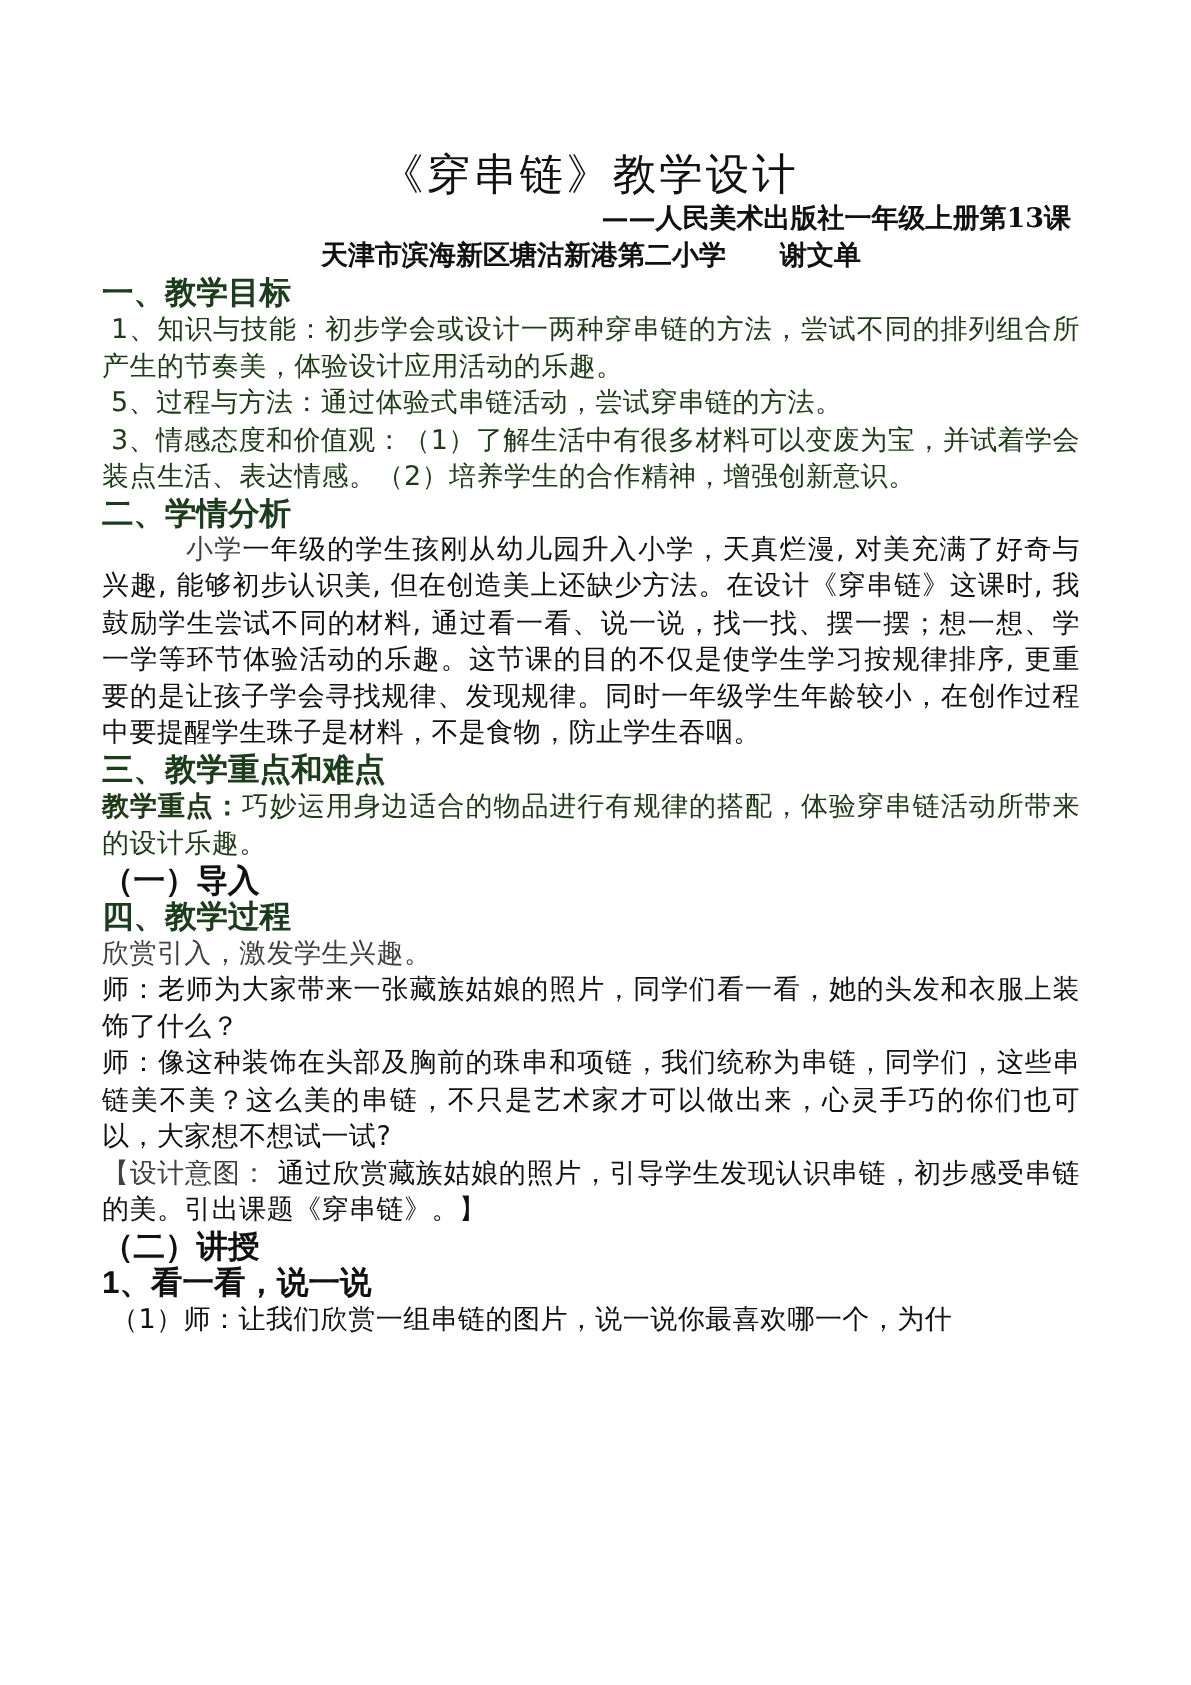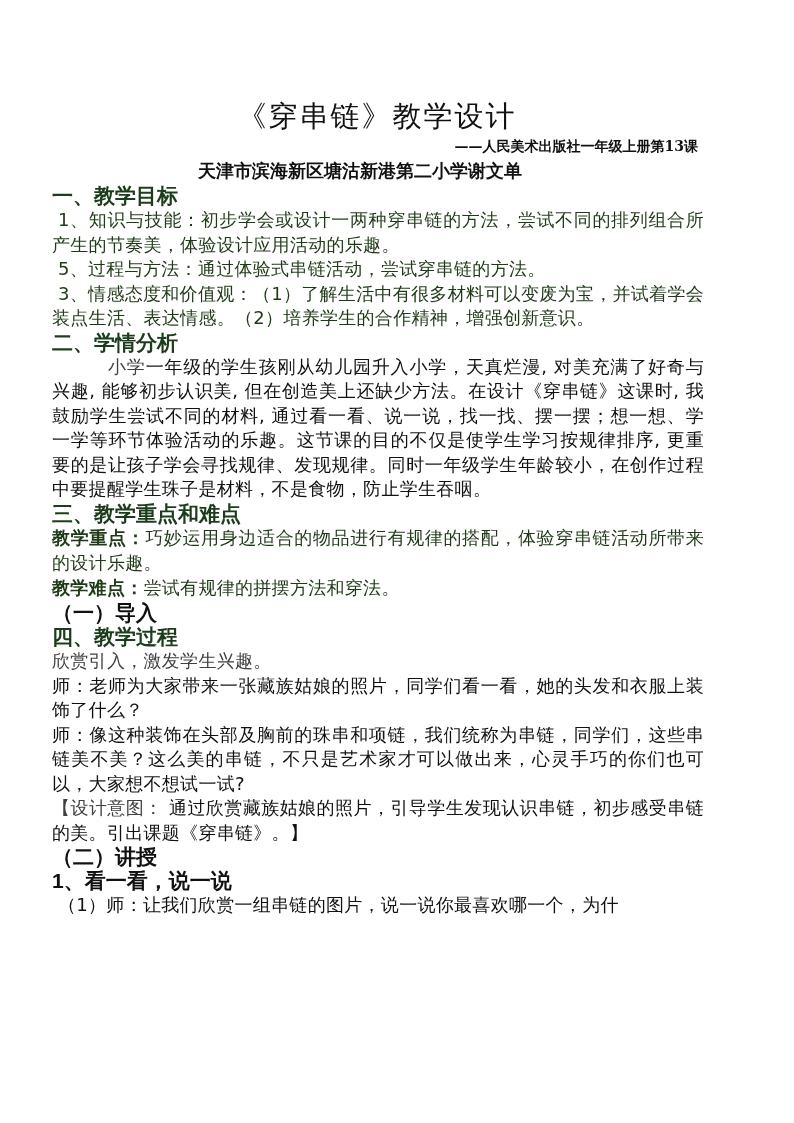--- a/index.html
+++ b/index.html
@@ -1,26 +1,26 @@
 <!DOCTYPE html>
 <html><head>
 <meta charset="utf-8">
 <style>
   html, body { margin: 0; padding: 0; background: #ffffff; }
   body { width: 794px; height: 1123px; position: relative; overflow: hidden;
          font-family: "DejaVu Sans", "Liberation Sans", sans-serif; color: #111; }
-  .page { position: absolute; left: 52px; top: 98px; width: 652px; }
+  .page { position: absolute; left: 68px; top: 98px; width: 652px; }
   .title { text-align: center; font-family: "DejaVu Serif", "Liberation Serif", serif;
            font-size: 29px; line-height: 36px; letter-spacing: 2px; color: #111;
            margin-left: 90px; width: 470px; }
-  .subtitle { text-align: right; font-size: 14px; font-weight: bold; line-height: 24px;
+  .subtitle { text-align: right; font-size: 18px; font-weight: bold; line-height: 24px;
               font-family: "DejaVu Serif", "Liberation Serif", serif; color: #111; margin-right: 6px; }
   .school { font-size: 18px; font-weight: bold; line-height: 26px; padding-left: 146px;
             font-family: "DejaVu Serif", "Liberation Serif", serif; color: #111; }
-  .school .author { }
+  .school .author { margin-left: 36px; }
   .h { font-size: 21px; font-weight: bold; line-height: 24px; color: #1c3d1c;
        font-family: Liberation Sans, sans-serif; }
   .h.black { color: #111; }
   p { margin: 0; font-size: 18px; line-height: 24.5px; text-align: justify; letter-spacing: 0.3px; }
   .green { color: #404040; }
   .dkgreen { color: #1e3a17; }
   .indent1 { text-indent: 6px; }
   .indent2 { text-indent: 56px; }
   .bold { font-weight: bold; font-family: Liberation Mono, monospace; }
 </style>
@@ -37,21 +37,20 @@
   <div class="h">一、教学目标</div>
   <p class="indent1 dkgreen">1、知识与技能：初步学会或设计一两种穿串链的方法，尝试不同的排列组合所产生的节奏美，体验设计应用活动的乐趣。</p>
   <p class="indent1 dkgreen">5、过程与方法：通过体验式串链活动，尝试穿串链的方法。</p>
   <p class="indent1 dkgreen">3、情感态度和价值观：（1）了解生活中有很多材料可以变废为宝，并试着学会装点生活、表达情感。（2）培养学生的合作精神，增强创新意识。</p>
 
   <div class="h">二、学情分析</div>
   <p class="indent2"><span class="green">小学</span><span>一年级的学生孩刚从幼儿园升入小学，天真烂漫, 对美充满了好奇与兴趣, 能够初步认识美, 但在创造美上还缺少方法。在设计《穿串链》这课时, 我鼓励学生尝试不同的材料, 通过看一看、说一说，找一找、摆一摆；想一想、学一学等环节体验活动的乐趣。这节课的目的不仅是使学生学习按规律排序, 更重要的是让孩子学会寻找规律、发现规律。同时一年级学生年龄较小，在创作过程中要提醒学生珠子是材料，不是食物，防止学生吞咽。</span></p>
 
   <div class="h">三、教学重点和难点</div>
   <p><span class="bold dkgreen">教学重点：</span><span class="dkgreen">巧妙运用身边适合的物品进行有规律的搭配，体验穿串链活动所带来的设计乐趣。</span></p>
-  <p><span class="bold dkgreen">教学难点：</span><span class="dkgreen">尝试有规律的拼摆方法和穿法。</span></p>
 
   <div class="h black">（一）导入</div>
   <div class="h">四、教学过程</div>
   <p class="green">欣赏引入，激发学生兴趣。</p>
   <p>师：老师为大家带来一张藏族姑娘的照片，同学们看一看，她的头发和衣服上装饰了什么？</p>
   <p>师：像这种装饰在头部及胸前的珠串和项链，我们统称为串链，同学们，这些串链美不美？这么美的串链，不只是艺术家才可以做出来，心灵手巧的你们也可以，大家想不想试一试?</p>
   <p><span class="green">【设计意图：</span><span> 通过欣赏藏族姑娘的照片，引导学生发现认识串链，初步感受串链的美。引出课题《穿串链》。】</span></p>
   <div class="h black">（二）讲授</div>
   <div class="h black">1、看一看，说一说</div>
   <p class="indent1">（1）师：让我们欣赏一组串链的图片，说一说你最喜欢哪一个，为什</p>

